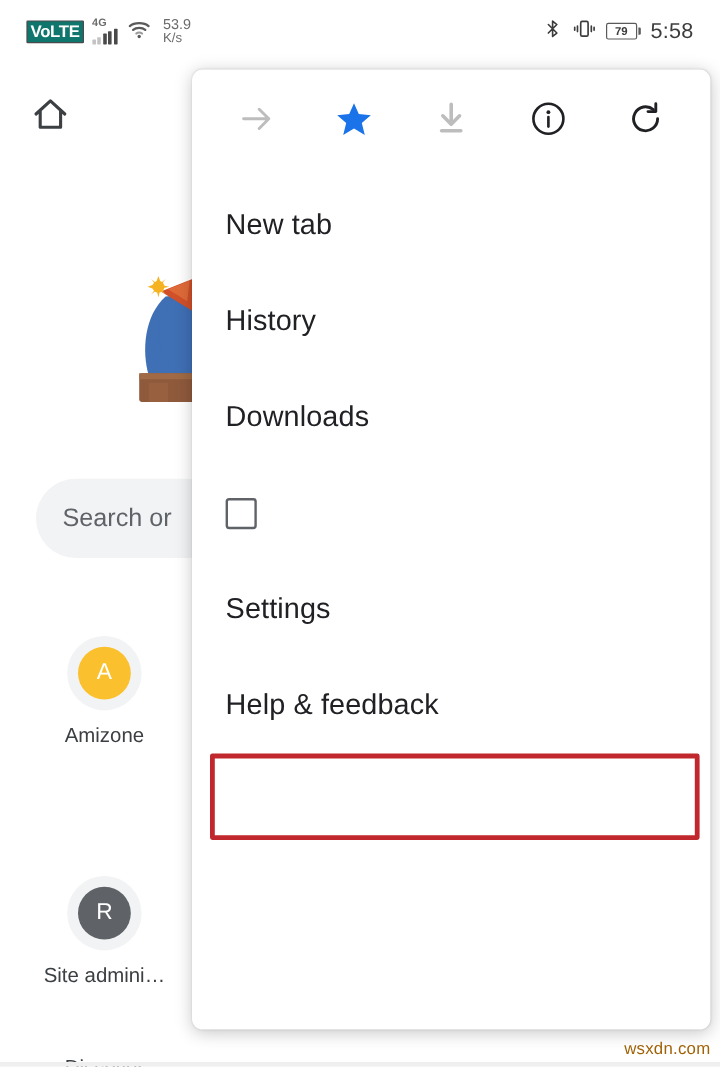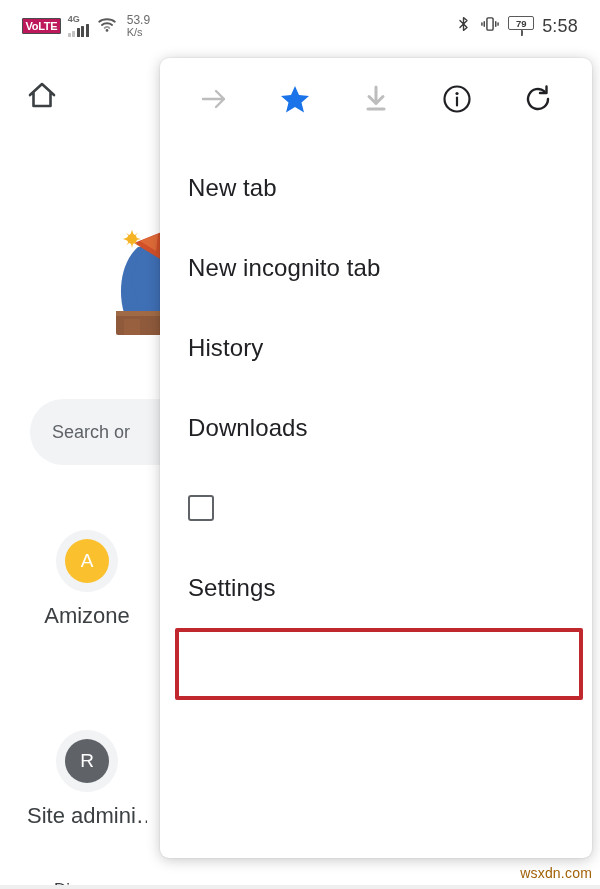--- a/index.html
+++ b/index.html
@@ -33,23 +33,23 @@
     align-items: center;
     gap: 7px;
   }
   .status-right {
     display: flex;
     align-items: center;
     gap: 8px;
   }
   .volte-badge {
     border: 1.5px solid #4a4a4a;
-    background: #be185d;
+    background: #0f766e;
     color: #ffffff;
-    font-size: 11px;
+    font-size: 14px;
     font-weight: bold;
     letter-spacing: -0.3px;
     padding: 1.5px 2.5px;
     border-radius: 1px;
     line-height: 1;
   }
   .signal-wrap {
     display: flex;
     align-items: center;
     position: relative;
@@ -93,21 +93,20 @@
   .net-speed .unit { font-size: 11px; }
 
   .time-text {
     font-size: 18px;
     color: #3c3c3c;
     letter-spacing: 0.2px;
   }
   .battery {
     display: flex;
     align-items: center;
-    flex-direction: column;
   }
   .battery-body {
     width: 26px; height: 14px;
     border: 1.5px solid #5a5a5a;
     border-radius: 2px;
     display: flex;
     align-items: center;
     justify-content: center;
     box-sizing: border-box;
   }
@@ -146,21 +145,21 @@
     left: 30px; top: 347px;
     width: 160px; height: 66px;
     background: #f1f3f4;
     border-radius: 33px;
     display: flex;
     align-items: center;
     padding-left: 22px;
     box-sizing: border-box;
   }
   .search-pill span {
-    font-size: 18px;
+    font-size: 21px;
     color: #5f6368;
     white-space: nowrap;
   }
 
   .shortcut {
     position: absolute;
     width: 120px;
     text-align: center;
   }
   .shortcut.s1 { left: 27px; top: 478px; }
@@ -178,21 +177,21 @@
     width: 44px; height: 44px;
     border-radius: 50%;
     display: flex;
     align-items: center;
     justify-content: center;
     color: #ffffff;
     font-size: 19px;
   }
   .shortcut-label {
     margin-top: 11px;
-    font-size: 22px;
+    font-size: 17px;
     color: #3c4043;
     white-space: nowrap;
     overflow: hidden;
   }
   .discover-label {
     position: absolute;
     left: 27px; top: 828px;
     width: 120px;
     text-align: center;
     font-size: 17px;
@@ -411,33 +410,33 @@
         <path d="M24.5 3.5 L24.5 10 L18 10" fill="none" stroke="#202124" stroke-width="2.4" stroke-linecap="round" stroke-linejoin="round"></path>
       </svg>
     </span>
   </div>
 
   <div class="menu-list">
     <div class="menu-item">
       <span class="mi-label">New tab</span>
     </div>
     <div class="menu-item">
-      <span class="mi-label">New incognito tab</span>
-    </div>
-    <div class="menu-item">
       <span class="mi-label">History</span>
     </div>
     <div class="menu-item">
       <span class="mi-label">Downloads</span>
     </div>
     <div class="menu-item">
       <span class="checkbox"></span>
     </div>
     <div class="menu-item">
       <span class="mi-label">Settings</span>
+    </div>
+    <div class="menu-item">
+      <span class="mi-label">Help &amp; feedback</span>
     </div>
   </div>
 </div>
 
 <div class="annotation-box"></div>
 
 <div class="bottom-strip"></div>
 <div class="watermark">wsxdn.com</div>
 
 </body></html>

